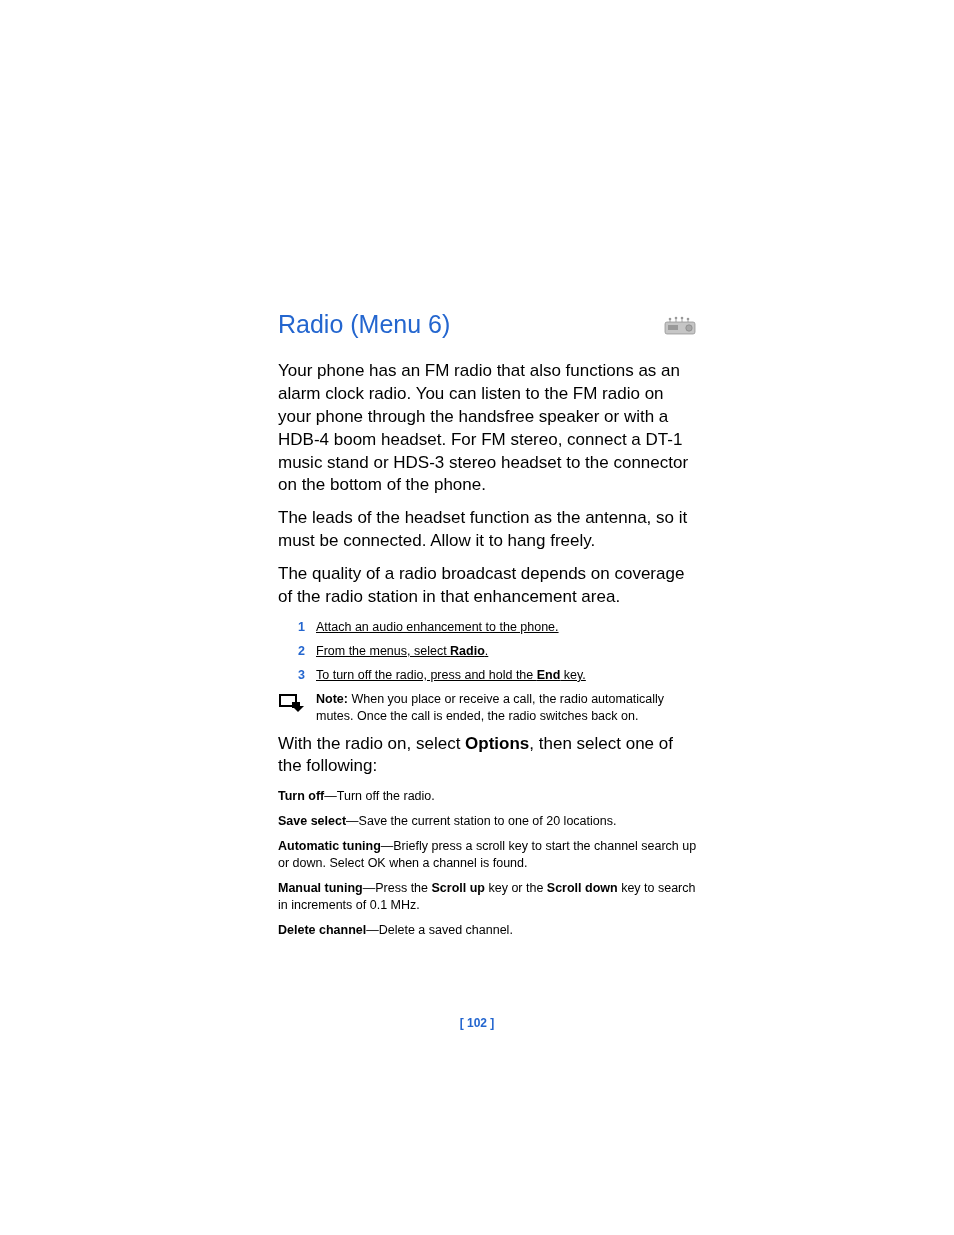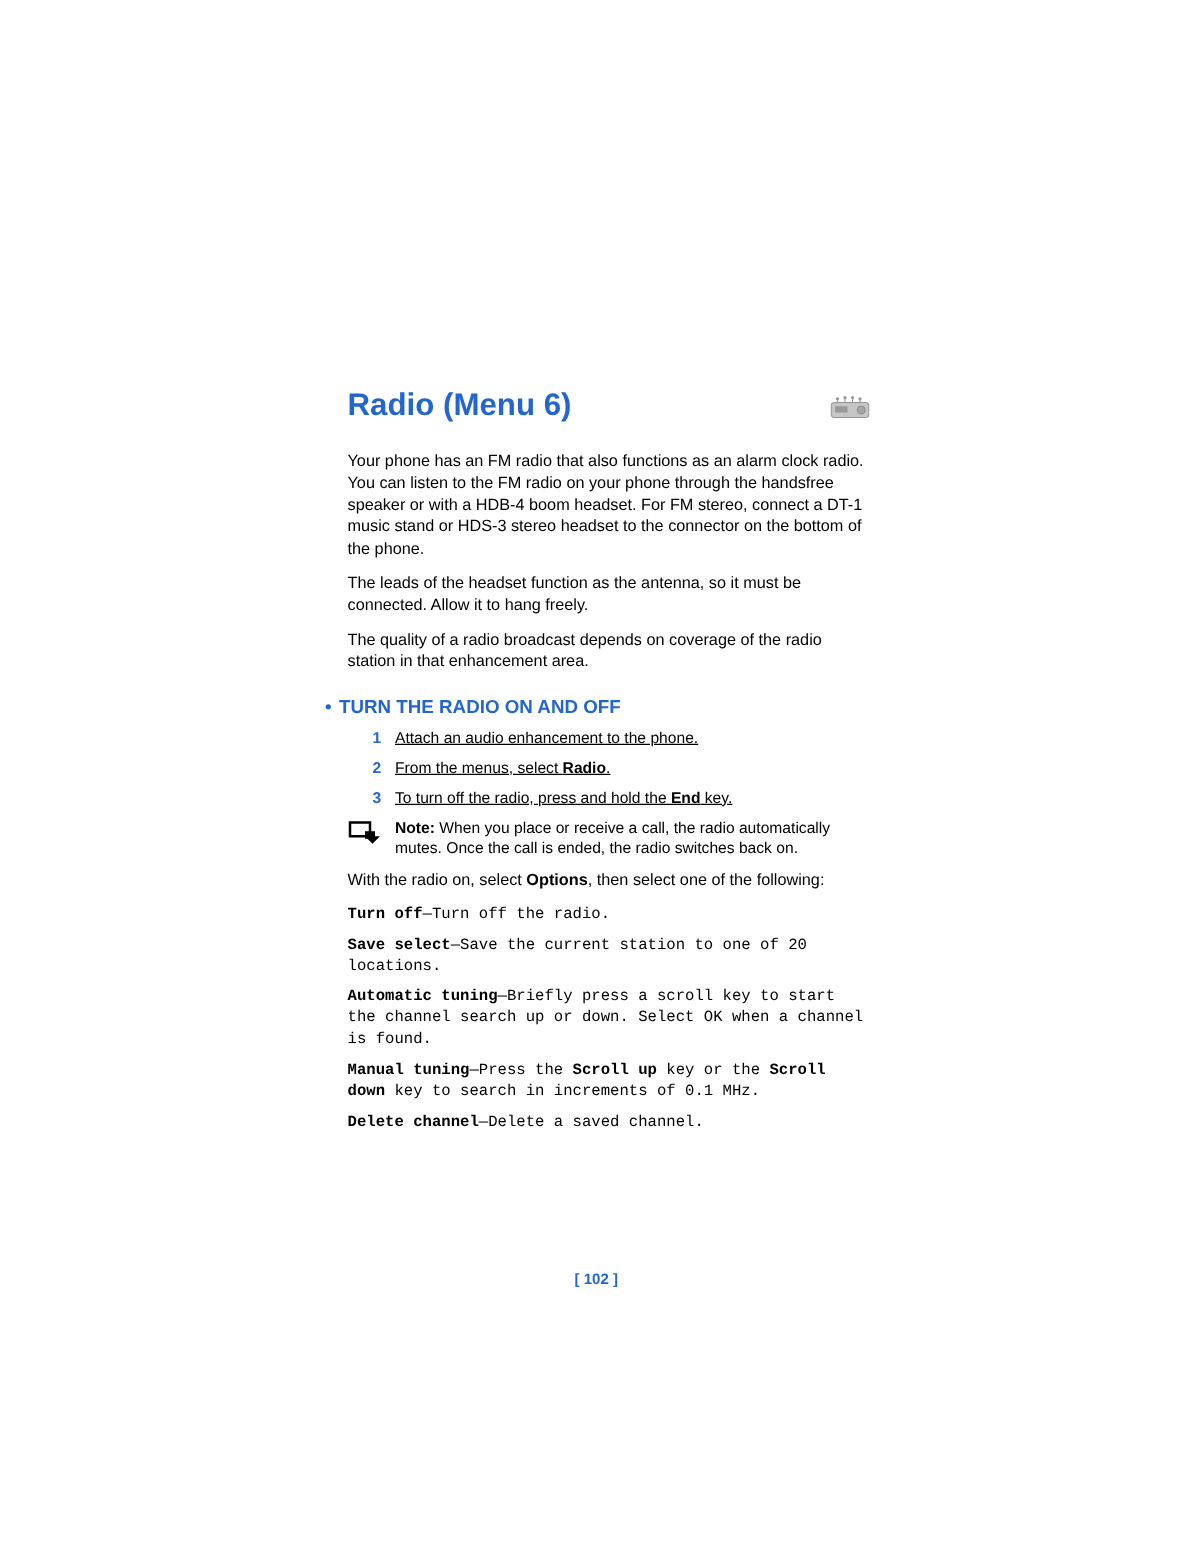--- a/index.html
+++ b/index.html
@@ -22,32 +22,32 @@
   }
   .head-row {
     display: flex;
     justify-content: space-between;
     align-items: center;
     margin-bottom: 18px;
   }
   h1 {
     color: #2466cf;
     font-size: 25px;
-    font-weight: 700;
+    font-weight: 400;
     margin: 0;
     font-family: Verdana, Arial, sans-serif;
   }
   .radio-icon {
     width: 34px;
     height: 20px;
     opacity: 0.85;
   }
   .para {
     margin: 0 0 10px 0;
-    font-size: 13px;
+    font-size: 17px;
   }
   h2 {
     color: #2466cf;
     font-size: 15px;
     font-weight: 700;
     margin: 18px 0 6px -18px;
   }
   .bullet {
     margin-right: 6px;
   }
@@ -78,21 +78,20 @@
     flex: 0 0 28px;
     margin-right: 10px;
     margin-top: 2px;
   }
   .note-text {
     font-size: 12.5px;
   }
   .opt {
     margin: 0 0 8px 0;
     font-size: 12.5px;
-    font-family: Liberation Mono, monospace;
   }
   .pagenum {
     position: absolute;
     left: 0;
     right: 0;
     top: 1015px;
     text-align: center;
     color: #2466cf;
     font-size: 12px;
     font-weight: 700;
@@ -119,21 +118,20 @@
         <line x1="18" y1="4" x2="18" y2="7" stroke="#888" stroke-width="0.9"></line>
         <line x1="24" y1="5" x2="24" y2="7" stroke="#888" stroke-width="0.9"></line>
       </svg>
     </span>
   </div>
 
   <p class="para">Your phone has an FM radio that also functions as an alarm clock radio. You can listen to the FM radio on your phone through the handsfree speaker or with a HDB-4 boom headset. For FM stereo, connect a DT-1 music stand or HDS-3 stereo headset to the connector on the bottom of the phone.</p>
   <p class="para">The leads of the headset function as the antenna, so it must be connected. Allow it to hang freely.</p>
   <p class="para">The quality of a radio broadcast depends on coverage of the radio station in that enhancement area.</p>
 
-  <h2><span class="bullet">•</span><span>TURN THE RADIO ON AND OFF</span></h2>
   <ol class="steps">
     <li><span class="num">1</span><span>Attach an audio enhancement to the phone.</span></li>
     <li><span class="num">2</span><span>From the menus, select </span><b>Radio</b><span>.</span></li>
     <li><span class="num">3</span><span>To turn off the radio, press and hold the </span><b>End</b><span> key.</span></li>
   </ol>
 
 
   <div class="note-row">
     <span class="note-icon">
       <svg viewBox="0 0 28 20" width="28" height="20">

